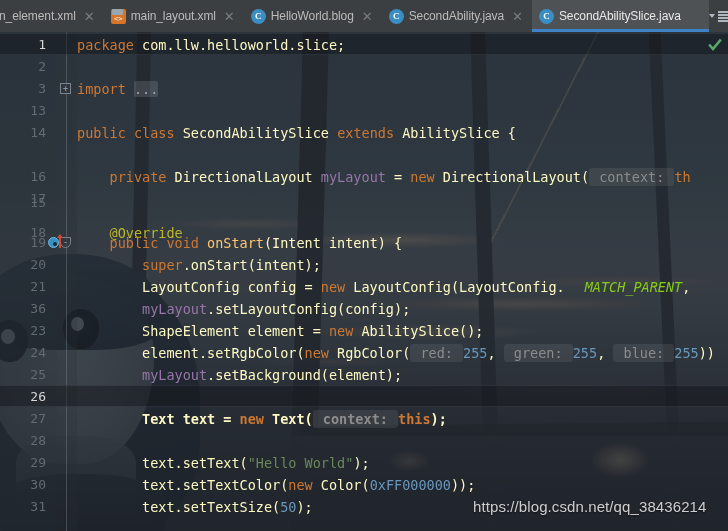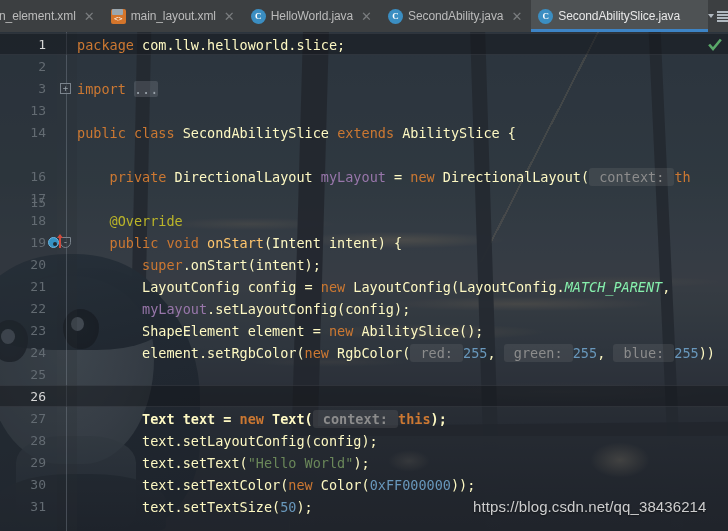--- a/index.html
+++ b/index.html
@@ -275,21 +275,21 @@
     color: #a9b7c6;
   }
 
   
   .kw   { color: #cc7832; }
   .str  { color: #6a8759; }
   .num  { color: #6897bb; }
   .fld  { color: #9876aa; }
   .mth  { color: #ffc66d; }
   .anno { color: #bbb529; }
-  .stat { color: #86efac; font-style: italic; }
+  .stat { color: #84cc16; font-style: italic; margin-left: 20px; }
   .plain{ color: #fef9c3; }
   .hint {
     color: #8c8c8c;
     background: rgba(150,150,150,0.16);
     border-radius: 3px;
     padding: 1px 2px;
   }
   .fold-ph {
     background: rgba(160,165,172,0.22);
     color: #9aa3ab;
@@ -367,21 +367,21 @@
         </div>
         <div class="tab">
           <span class="ico ico-xml">
             <span class="xt">&lt;&gt;</span>
           </span>
           <span class="tab-label">main_layout.xml</span>
           <span class="tab-close">✕</span>
         </div>
         <div class="tab">
           <span class="ico ico-java">C</span>
-          <span class="tab-label">HelloWorld.java</span>
+          <span class="tab-label">HelloWorld.blog</span>
           <span class="tab-close">✕</span>
         </div>
         <div class="tab">
           <span class="ico ico-java">C</span>
           <span class="tab-label">SecondAbility.java</span>
           <span class="tab-close">✕</span>
         </div>
         <div class="tab active">
           <span class="ico ico-java">C</span>
           <span class="tab-label">SecondAbilitySlice.java</span>
@@ -440,31 +440,31 @@
       </div>
     <div class="codelayer" id="code-host">
         <div class="row" style="top: 2px;"><span class="lnum cur">1</span><span class="code" style="left: 77px;"><span class="kw">package </span><span class="plain">com.llw.helloworld.slice;</span></span></div>
         <div class="row" style="top: 24px;"><span class="lnum">2</span><span class="code" style="left: 77px;"></span></div>
         <div class="row" style="top: 46px;"><span class="lnum">3</span><span class="code" style="left: 77px;"><span class="kw">import </span><span class="fold-ph">...</span></span></div>
         <div class="row" style="top: 68px;"><span class="lnum">13</span><span class="code" style="left: 77px;"></span></div>
         <div class="row" style="top: 90px;"><span class="lnum">14</span><span class="code" style="left: 77px;"><span class="kw">public </span><span class="kw">class </span><span class="plain">SecondAbilitySlice </span><span class="kw">extends </span><span class="plain">AbilitySlice {</span></span></div>
         <div class="row" style="top: 112px; margin-top: 48px;"><span class="lnum">15</span><span class="code" style="left: 77px;"></span></div>
         <div class="row" style="top: 134px;"><span class="lnum">16</span><span class="code" style="left: 109.52px;"><span class="kw">private </span><span class="plain">DirectionalLayout </span><span class="fld">myLayout</span><span class="plain"> = </span><span class="kw">new </span><span class="plain">DirectionalLayout(</span><span class="hint"> context: </span><span class="kw">th</span></span></div>
         <div class="row" style="top: 156px;"><span class="lnum">17</span><span class="code" style="left: 77px;"></span></div>
-        <div class="row" style="top: 178px;"><span class="lnum">18</span><span class="code" style="left: 109.52px;"><span class="anno">@Override</span></span></div>
+        <div class="row" style="top: 190px;"><span class="lnum">18</span><span class="code" style="left: 109.52px;"><span class="anno">@Override</span></span></div>
         <div class="row" style="top: 200px;"><span class="lnum">19</span><span class="code" style="left: 109.52px;"><span class="kw">public </span><span class="kw">void </span><span class="mth">onStart</span><span class="plain">(Intent intent) {</span></span></div>
         <div class="row" style="top: 222px;"><span class="lnum">20</span><span class="code" style="left: 142.04px;"><span class="kw">super</span><span class="plain">.onStart(intent);</span></span></div>
         <div class="row" style="top: 244px;"><span class="lnum">21</span><span class="code" style="left: 142.04px;"><span class="plain">LayoutConfig config = </span><span class="kw">new </span><span class="plain">LayoutConfig(LayoutConfig.</span><span class="stat">MATCH_PARENT</span><span class="plain">,</span></span></div>
-        <div class="row" style="top: 266px;"><span class="lnum">22</span><span class="code" style="left: 142.04px;"><span class="fld">myLayout</span><span class="plain">.setLayoutConfig(config);</span></span></div>
+        <div class="row" style="top: 266px;"><span class="lnum">36</span><span class="code" style="left: 142.04px;"><span class="fld">myLayout</span><span class="plain">.setLayoutConfig(config);</span></span></div>
         <div class="row" style="top: 288px;"><span class="lnum">23</span><span class="code" style="left: 142.04px;"><span class="plain">ShapeElement element = </span><span class="kw">new </span><span class="plain">AbilitySlice();</span></span></div>
         <div class="row" style="top: 310px;"><span class="lnum">24</span><span class="code" style="left: 142.04px;"><span class="plain">element.setRgbColor(</span><span class="kw">new </span><span class="plain">RgbColor(</span><span class="hint"> red: </span><span class="num">255</span><span class="plain">, </span><span class="hint"> green: </span><span class="num">255</span><span class="plain">, </span><span class="hint"> blue: </span><span class="num">255</span><span class="plain">))</span></span></div>
-        <div class="row" style="top: 332px;"><span class="lnum">25</span></div>
+        <div class="row" style="top: 332px;"><span class="lnum">25</span><span class="code" style="left: 142.04px;"><span class="fld">myLayout</span><span class="plain">.setBackground(element);</span></span></div>
         <div class="row" style="top: 354px;"><span class="lnum cur">26</span><span class="code" style="left: 77px;"></span></div>
         <div class="row" style="top: 376px;"><span class="lnum">27</span><span class="code" style="left: 142.04px; font-weight: bold;"><span class="plain">Text text = </span><span class="kw">new </span><span class="plain">Text(</span><span class="hint"> context: </span><span class="kw">this</span><span class="plain">);</span></span></div>
-        <div class="row" style="top: 398px;"><span class="lnum">28</span><span class="code" style="left: 142.04px;"><span class="plain">text.setLayoutConfig(config);</span></span></div>
+        <div class="row" style="top: 398px;"><span class="lnum">28</span></div>
         <div class="row" style="top: 420px;"><span class="lnum">29</span><span class="code" style="left: 142.04px;"><span class="plain">text.setText(</span><span class="str">"Hello World"</span><span class="plain">);</span></span></div>
         <div class="row" style="top: 442px;"><span class="lnum">30</span><span class="code" style="left: 142.04px;"><span class="plain">text.setTextColor(</span><span class="kw">new </span><span class="plain">Color(</span><span class="num">0xFF000000</span><span class="plain">));</span></span></div>
         <div class="row" style="top: 464px;"><span class="lnum">31</span><span class="code" style="left: 142.04px;"><span class="plain">text.setTextSize(</span><span class="num">50</span><span class="plain">);</span></span></div>
       </div>
 
     <div class="inspect-ok">
       <svg width="14" height="14" viewBox="0 0 14 14">
         <path d="M2 7.5 L5 11 L12 2.5" stroke="#59a869" stroke-width="2.6" fill="none" stroke-linecap="square"></path>
       </svg>
     </div>

